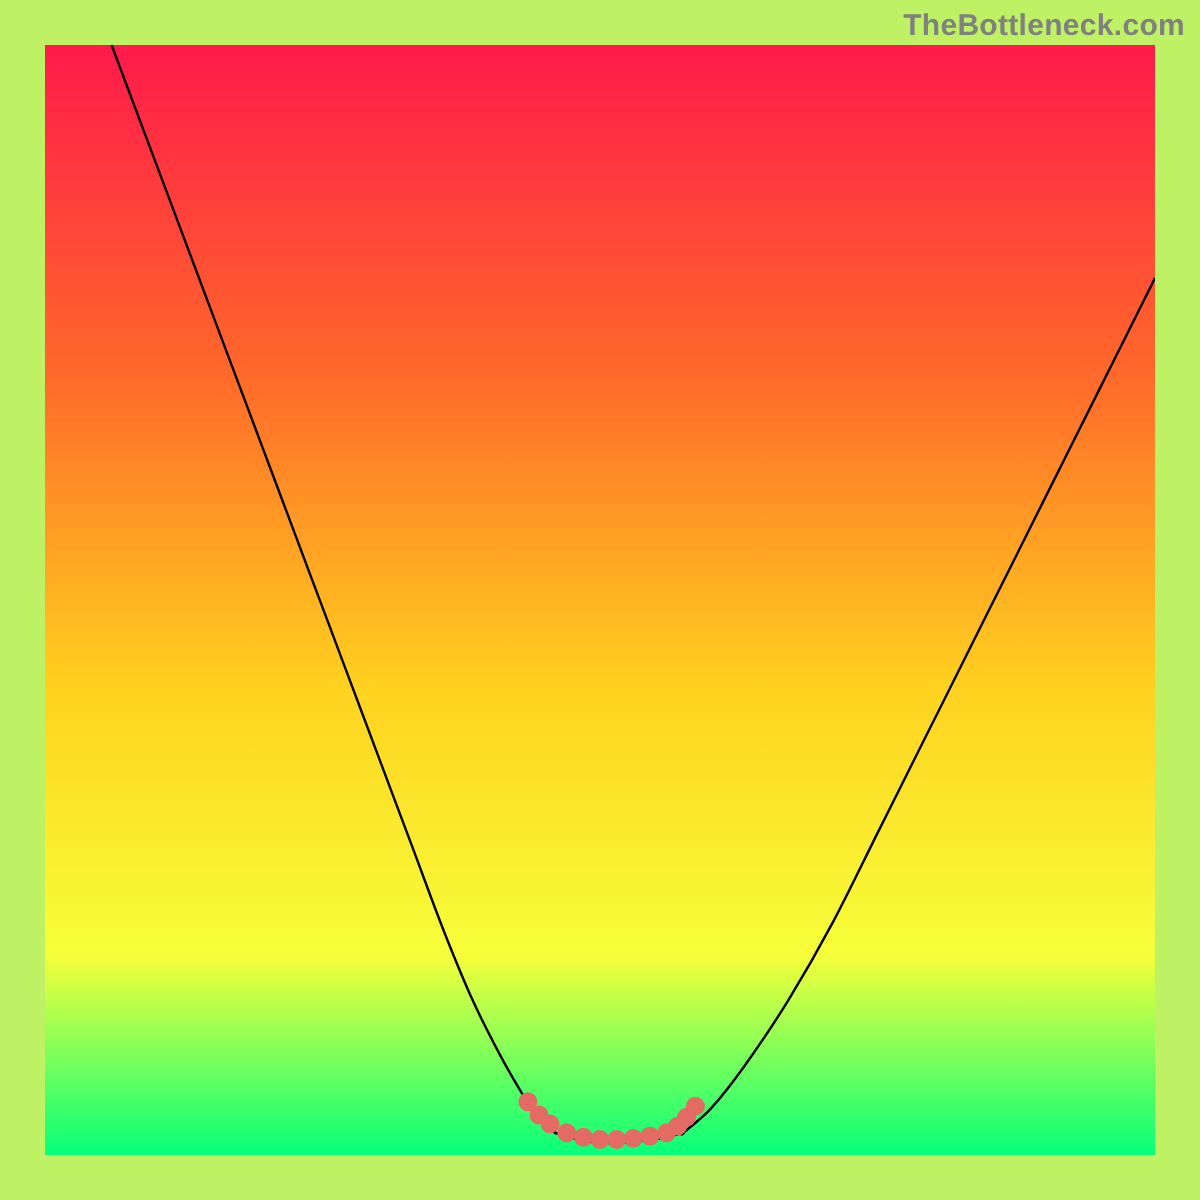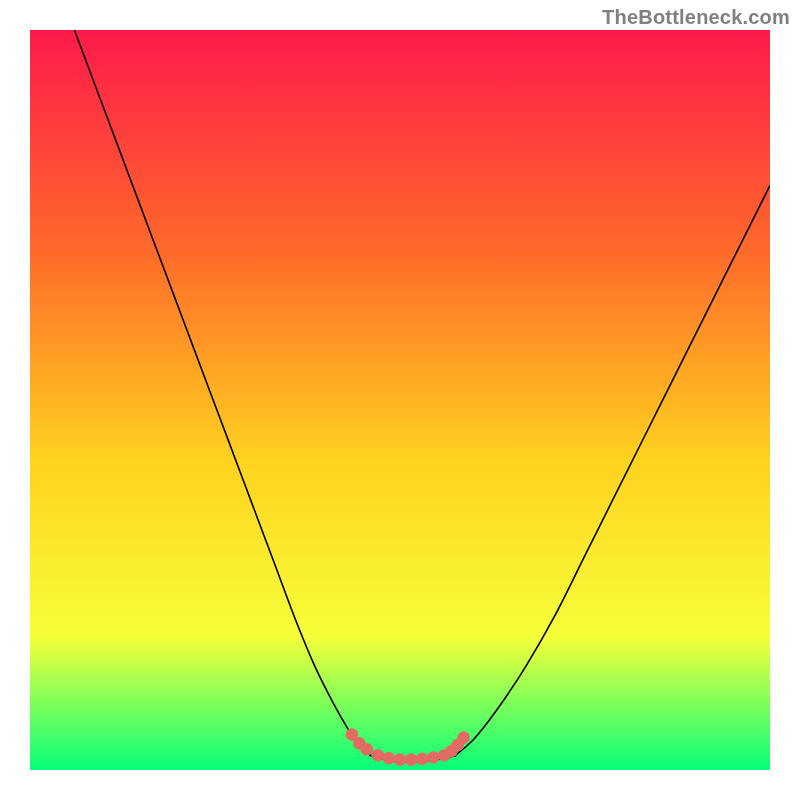--- a/index.html
+++ b/index.html
@@ -8,21 +8,21 @@
     width: 800px;
     height: 800px;
     background: #000;
     overflow: hidden;
     font-family: Arial, Helvetica, sans-serif;
   }
   .stage {
     position: relative;
     width: 800px;
     height: 800px;
-    background: #ffffff;
+    background: #bef264;
   }
   .plot-area {
     position: absolute;
     left: 30px;
     top: 30px;
     width: 740px;
     height: 740px;
   }
   .plot-area svg {
     display: block;

